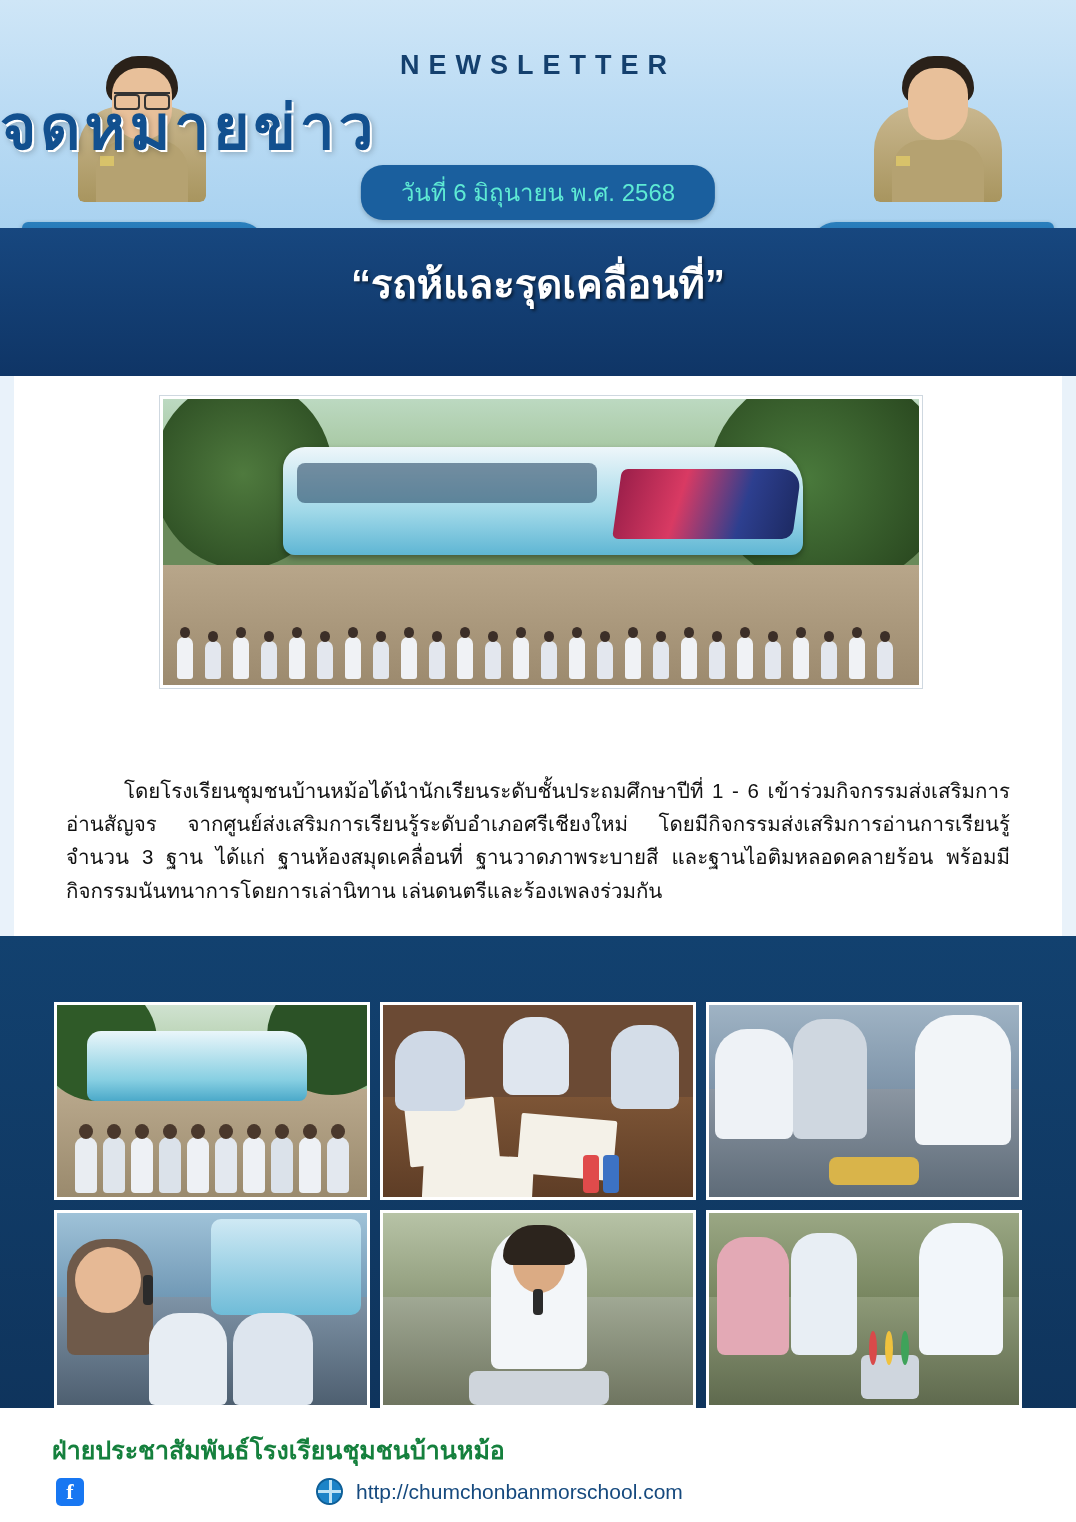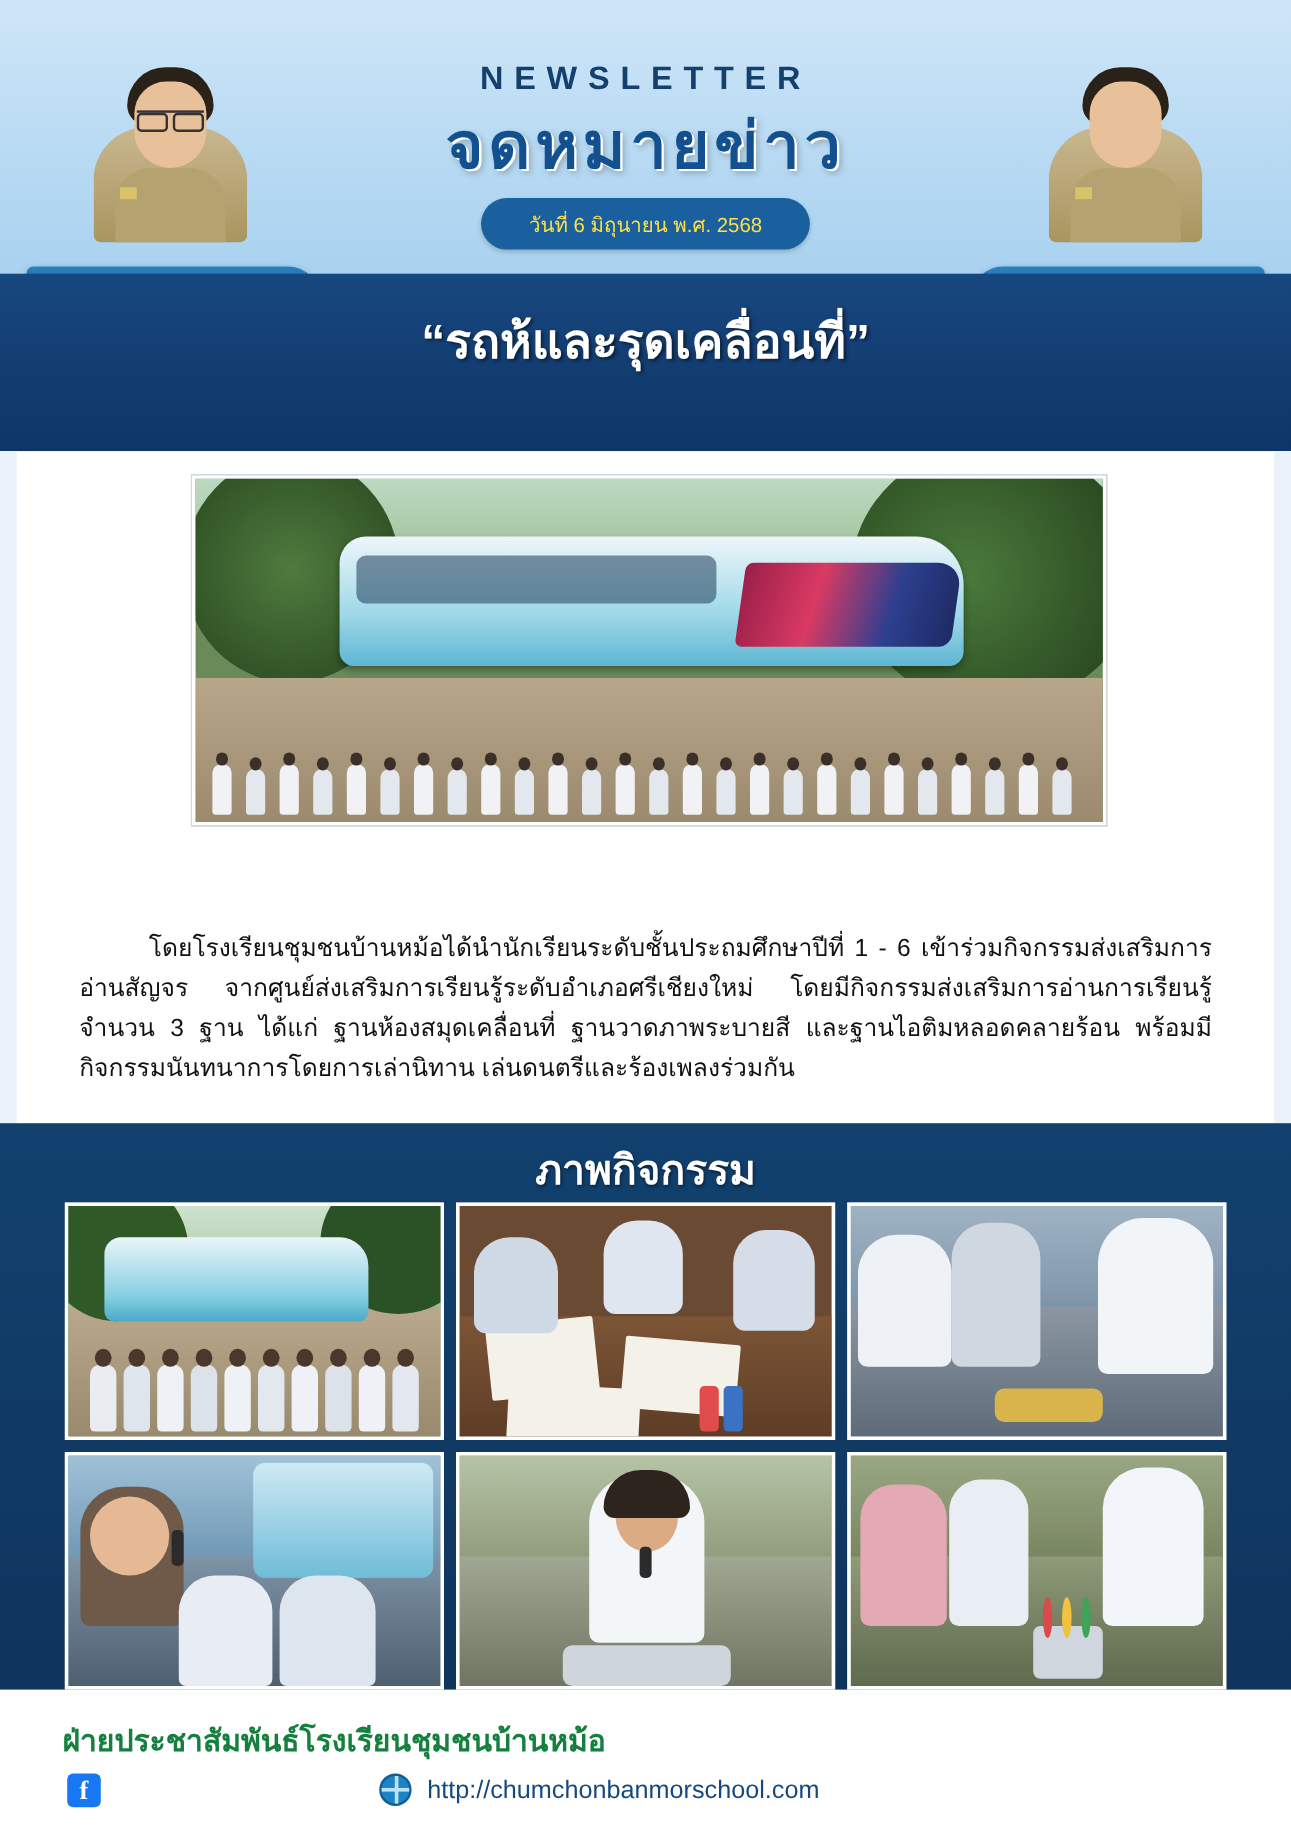--- a/index.html
+++ b/index.html
@@ -18,29 +18,29 @@
     position:absolute;left:0;top:0;width:1076px;height:228px;
     background:linear-gradient(180deg,#cfe6f7 0%,#bcdcf4 45%,#a9d2f0 100%);
     overflow:hidden;
   }
   .header-inner{position:absolute;left:0;top:0;width:1076px;height:228px;}
   .newsletter-word{
     position:absolute;left:0;top:50px;width:1076px;text-align:center;
     font-size:27px;letter-spacing:9px;color:#14406e;font-weight:bold;
   }
   .thai-title{
-    position:absolute;left:0;top:78px;width:1076px;text-align:center;
-    font-size:54px;font-weight:bold;color:#12508f;
+    position:absolute;left:0;top:78px;width:1076px;
+    font-size:62px;font-weight:bold;color:#12508f;
     text-shadow:2px 2px 0 #ffffff,3px 3px 6px rgba(0,0,0,.25);
     letter-spacing:4px;
   }
   .date-pill{
     position:absolute;left:50%;top:165px;transform:translateX(-50%);
-    background:#1a5f9e;color:#fde047;border-radius:22px;
-    padding:8px 40px;font-size:17px;white-space:nowrap;
+    background:#1a5f9e;color:#5eead4;border-radius:22px;
+    padding:8px 40px;font-size:24px;white-space:nowrap;
     box-shadow:0 2px 4px rgba(0,0,0,.2);
   }
 
   
   .portrait{
     position:absolute;top:34px;width:128px;height:168px;
     border-radius:6px;overflow:hidden;
   }
   .portrait.left{left:78px;}
   .portrait.right{left:874px;}
@@ -287,21 +287,20 @@
       <i style="left:686px"></i>
         <i style="left:714px"></i>
     </div>
   </div>
 
   <div class="para p2">
     <span class="indent"></span><span>โดยโรงเรียนชุมชนบ้านหม้อได้นำนักเรียนระดับชั้นประถมศึกษาปีที่ 1 - 6 เข้าร่วมกิจกรรมส่งเสริมการอ่านสัญจร จากศูนย์ส่งเสริมการเรียนรู้ระดับอำเภอศรีเชียงใหม่ โดยมีกิจกรรมส่งเสริมการอ่านการเรียนรู้ จำนวน 3 ฐาน ได้แก่ ฐานห้องสมุดเคลื่อนที่ ฐานวาดภาพระบายสี และฐานไอติมหลอดคลายร้อน พร้อมมีกิจกรรมนันทนาการโดยการเล่านิทาน เล่นดนตรีและร้องเพลงร่วมกัน</span>
   </div>
 
   <div class="gallery-band"></div>
-  <div class="gallery-title">ภาพกิจกรรม</div>
 
   <div class="grid">
 
     <div class="cell g1">
       <div class="c-sky"></div>
         <div class="c-ground"></div>
       <div class="blob" style="left:-20px;top:-24px;width:120px;height:120px;background:#2f5a28;"></div>
       <div class="blob" style="right:-30px;top:-30px;width:130px;height:120px;background:#2b5226;"></div>
       <div class="bus"></div>
       <div class="fig" style="left:18px;background:#e9edf2;"></div>

